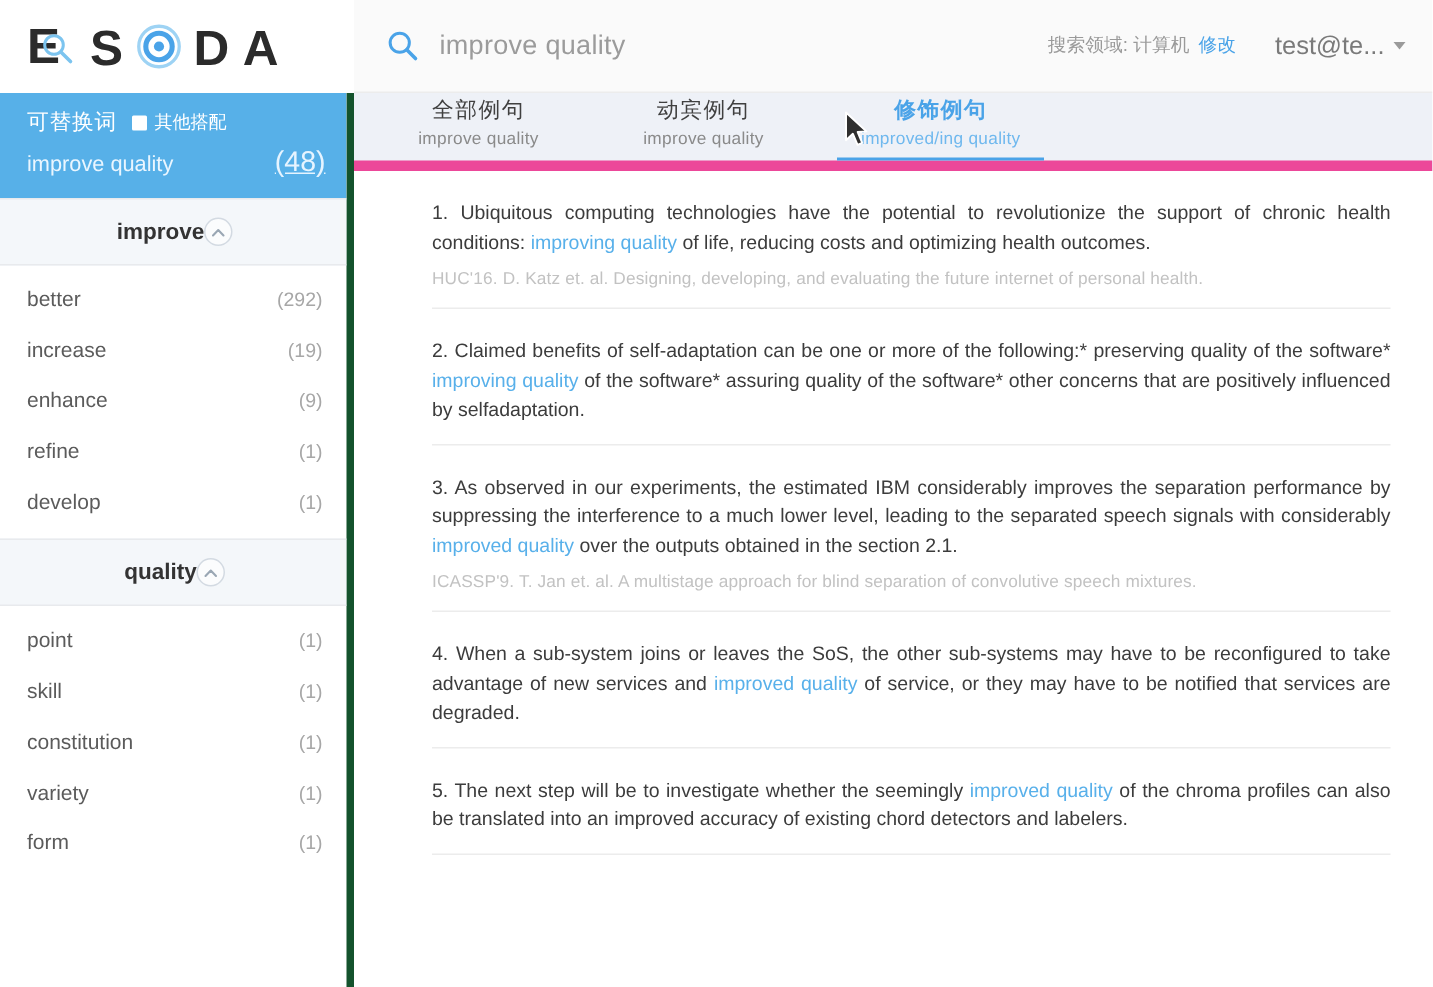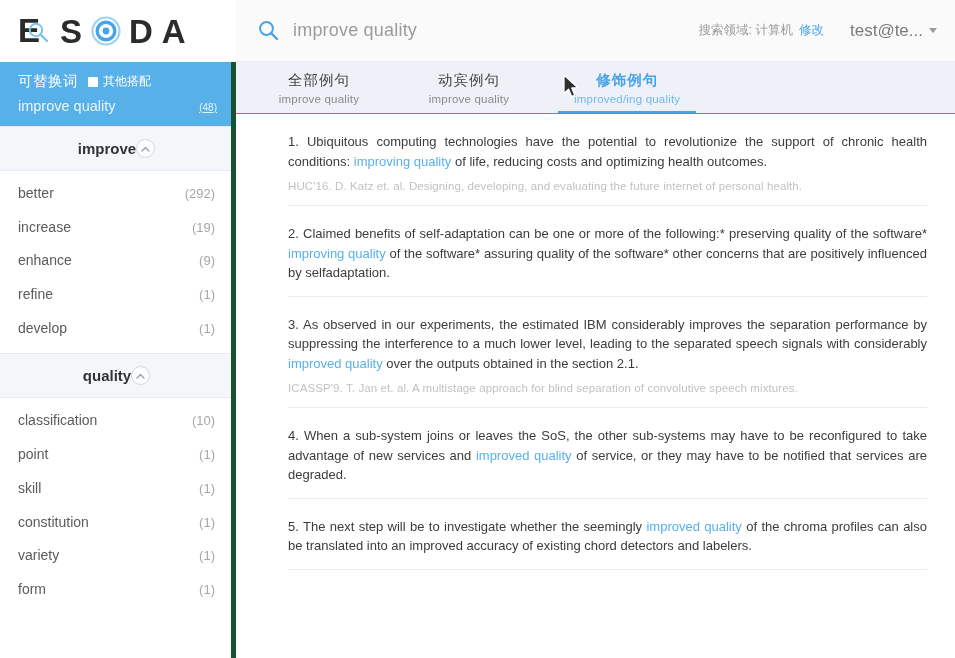--- a/index.html
+++ b/index.html
@@ -117,21 +117,21 @@
     width: 10px; height: 10px;
     background: #ffffff;
     display: inline-block;
     border-radius: 1px;
   }
   .sb-head-row2 {
     display: flex; justify-content: space-between; align-items: baseline;
     font-size: 14.5px;
     color: #eaf6ff;
   }
-  .sb-head-count { font-size: 10px; color: #e6f4ff; text-decoration: underline; }
+  .sb-head-count { font-size: 19px; color: #e6f4ff; text-decoration: underline; }
 
   .sb-section-head {
     background: #f4f7fa;
     border-top: 1px solid #e8eaed;
     border-bottom: 1px solid #e8eaed;
     padding: 12px 16px 12px 18px;
     display: flex; align-items: center; justify-content: center;
     cursor: pointer;
   }
   .sb-section-title { font-size: 15px; font-weight: 700; color: #333; }
@@ -154,21 +154,21 @@
 
   
   .main { flex: 1; display: flex; flex-direction: column; min-width: 0; background: #fff; }
   .tabbar {
     background: #eef1f7;
     display: flex;
     align-items: flex-end;
     padding: 0 0 0 8px;
     height: 52px;
     flex: 0 0 auto;
-    border-bottom: 1px solid #ec4899;
+    border-bottom: 7px solid #ec4899;
   }
   .tab {
     padding: 7px 30px 8px;
     text-align: center;
     cursor: pointer;
     position: relative;
     min-width: 150px;
   }
   .tab-label { font-size: 14.5px; color: #404040; letter-spacing: 1px; line-height: 1.35; }
   .tab-sub { font-size: 11.5px; color: #8a8a8a; margin-top: 2px; letter-spacing: .2px; }
@@ -308,24 +308,20 @@
       <div class="sb-section-head">
         <span class="sb-section-title">quality</span>
         <span class="chev-circle">
           <svg width="9" height="6" viewBox="0 0 9 6">
               <polyline points="1,5 4.5,1.4 8,5" fill="none" stroke="#9aa7b4" stroke-width="1.4" stroke-linecap="round" stroke-linejoin="round"></polyline>
             </svg>
         </span>
       </div>
       <div class="sb-list">
         <div class="sb-item">
-          <span>classification</span>
-          <span class="sb-item-count">(10)</span>
-        </div>
-        <div class="sb-item">
           <span>point</span>
           <span class="sb-item-count">(1)</span>
         </div>
         <div class="sb-item">
           <span>skill</span>
           <span class="sb-item-count">(1)</span>
         </div>
         <div class="sb-item">
           <span>constitution</span>
           <span class="sb-item-count">(1)</span>

